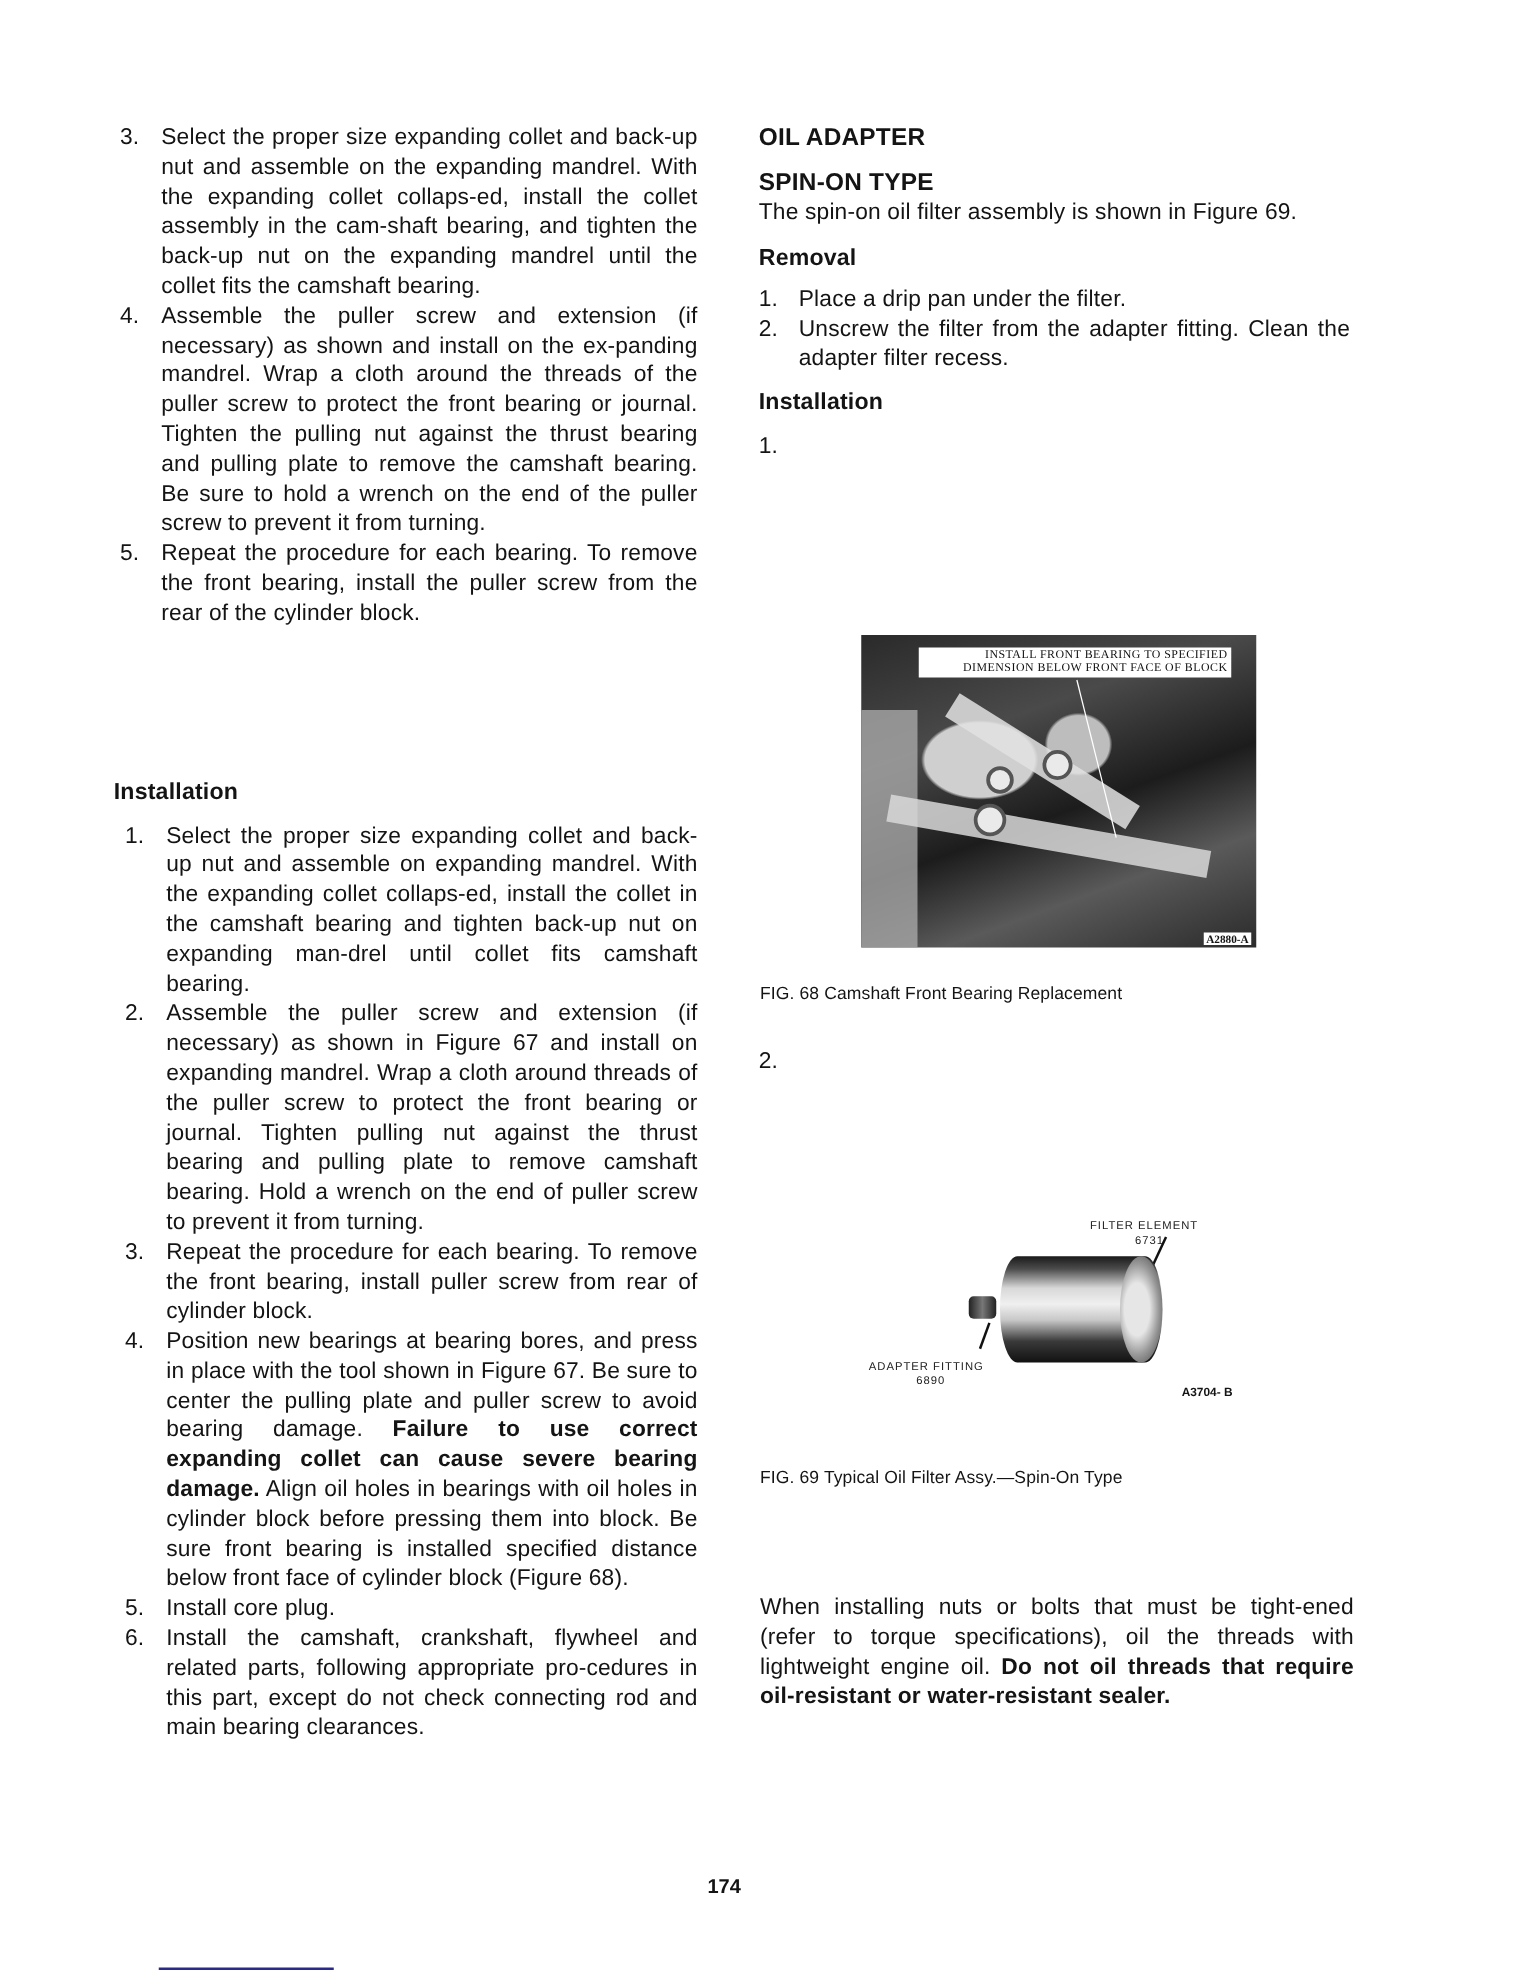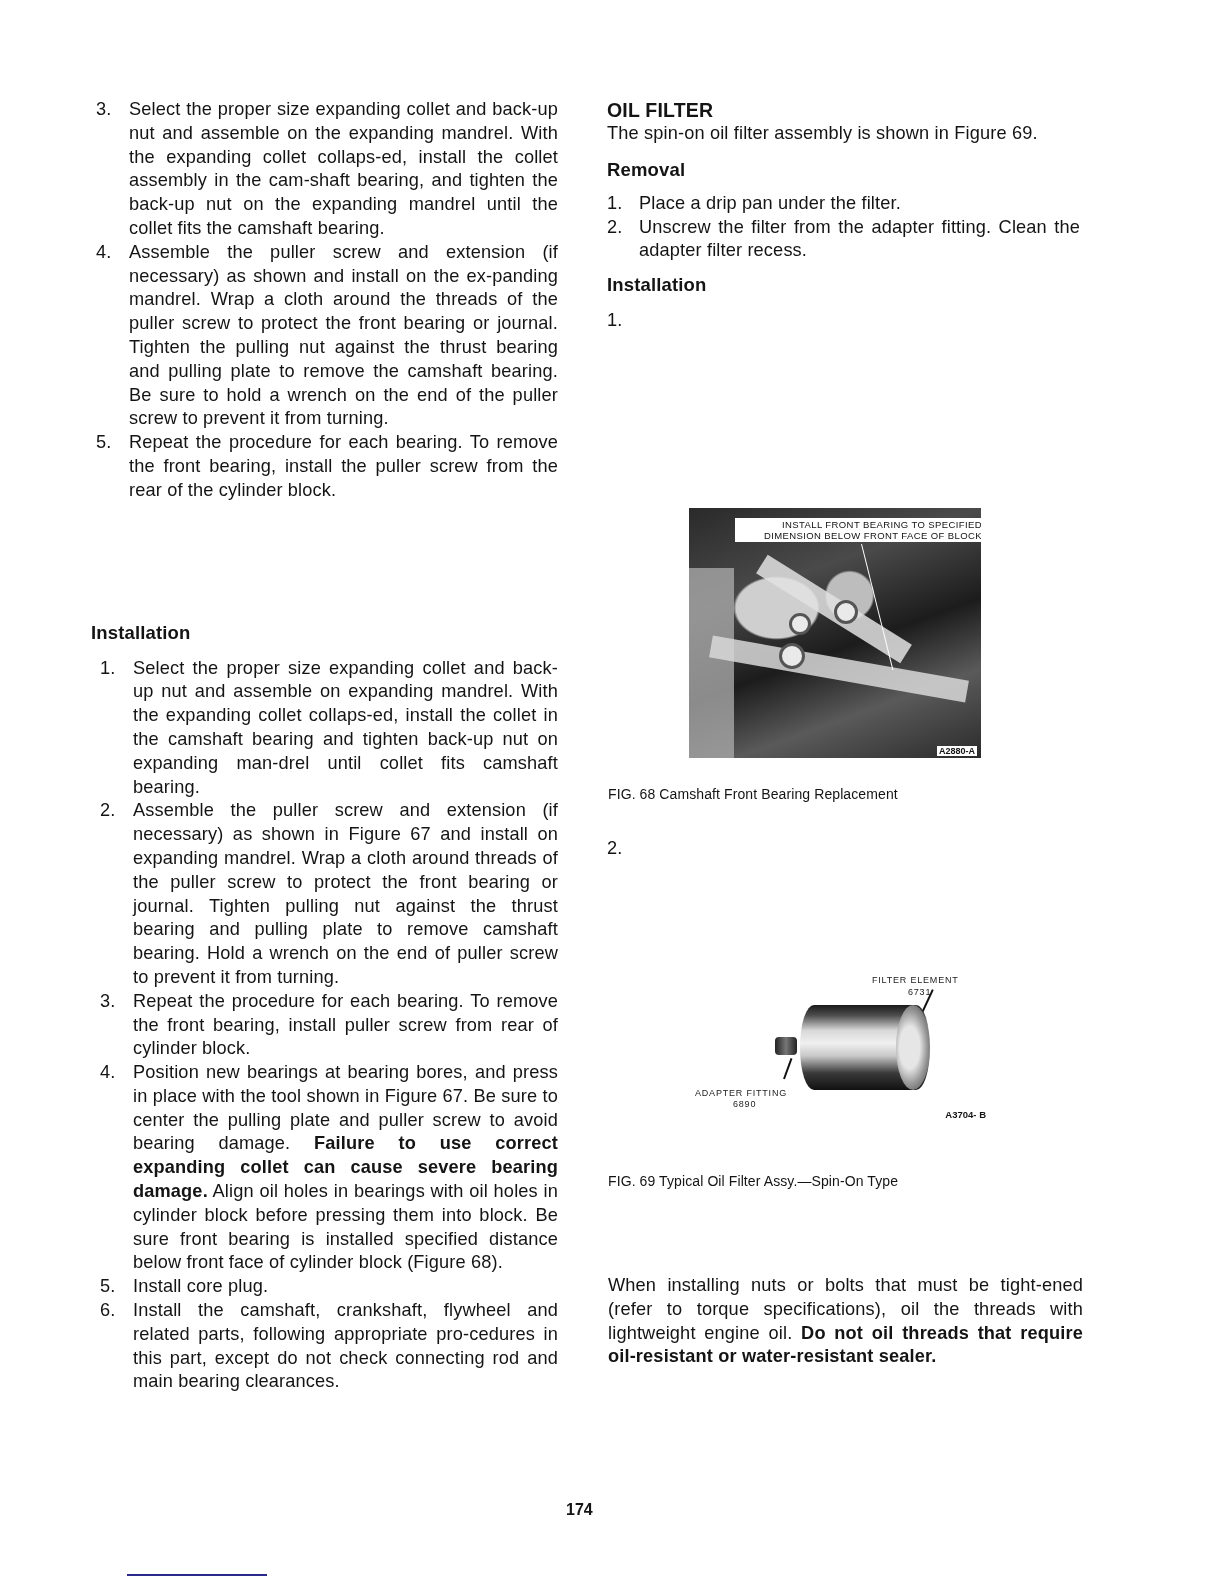--- a/index.html
+++ b/index.html
@@ -19,26 +19,26 @@
     h2.sub { font-size: 19.5px; font-weight: bold; margin: 0; line-height: 24px; letter-spacing: 0.2px; }
     h3.minor { font-size: 18.5px; font-weight: bold; margin: 0; line-height: 24px; }
     h1.big { font-size: 27px; font-weight: bold; margin: 0; letter-spacing: 0.4px; line-height: 32px; }
     p { margin: 0; text-align: justify; }
     b { font-weight: bold; }
     .caption { font-size: 14px; line-height: 18px; letter-spacing: 0.1px; }
     .page-num { position: absolute; left: 566px; top: 1501px; font-size: 16px; font-weight: bold; }
     .footer-rule { position: absolute; left: 127px; top: 1574px; width: 140px; height: 2px; background: #2a2a8c; }
 
     
-    .fig68 { position: absolute; left: 689px; top: 508px; width: 292px; height: 250px;
+    .fig68 { position: absolute; left: 689px; top: 508px; width: 316px; height: 250px;
       background:
         radial-gradient(ellipse at 30% 40%, #cfcfcf 0 14%, transparent 15%),
         radial-gradient(ellipse at 55% 35%, #bdbdbd 0 10%, transparent 11%),
         linear-gradient(160deg, #2a2a2a 0%, #4a4a4a 30%, #1c1c1c 55%, #5a5a5a 75%, #2b2b2b 100%);
-      overflow: hidden; }
+      overflow: hidden; font-family: Liberation Serif, serif; }
     .fig68 .band1 { position: absolute; left: 20px; top: 150px; width: 260px; height: 22px; background: #d8d8d8; transform: rotate(10deg); opacity: .85; }
     .fig68 .band2 { position: absolute; left: 60px; top: 90px; width: 170px; height: 22px; background: #e2e2e2; transform: rotate(32deg); opacity: .85; }
     .fig68 .leftplate { position: absolute; left: 0; top: 60px; width: 45px; height: 190px; background: #a8a8a8; opacity: .8; }
     .fig68 .dot { position: absolute; border-radius: 50%; background: #eaeaea; border: 3px solid #555; }
     .fig68 .label { position: absolute; left: 46px; top: 10px; width: 244px; background: #ffffff; color: #111; font-size: 9.5px; line-height: 11px; text-align: right; padding: 1px 3px; letter-spacing: 0.4px; }
     .fig68 .leader { position: absolute; left: 172px; top: 36px; width: 1px; height: 130px; background: #ffffff; transform: rotate(-14deg); transform-origin: top; }
     .fig68 .code { position: absolute; right: 4px; bottom: 2px; background: #ffffff; font-size: 9px; font-weight: bold; padding: 0 2px; }
 
     
     .fig69 { position: absolute; left: 690px; top: 975px; width: 300px; height: 145px; }
@@ -68,21 +68,22 @@
     <li><span class="num">1.</span><span>Select the proper size expanding collet and back-up nut and assemble on expanding mandrel. With the expanding collet collaps-ed, install the collet in the camshaft bearing and tighten back-up nut on expanding man-drel until collet fits camshaft bearing.</span></li>
     <li><span class="num">2.</span><span>Assemble the puller screw and extension (if necessary) as shown in Figure 67 and install on expanding mandrel. Wrap a cloth around threads of the puller screw to protect the front bearing or journal. Tighten pulling nut against the thrust bearing and pulling plate to remove camshaft bearing. Hold a wrench on the end of puller screw to prevent it from turning.</span></li>
     <li><span class="num">3.</span><span>Repeat the procedure for each bearing. To remove the front bearing, install puller screw from rear of cylinder block.</span></li>
     <li><span class="num">4.</span><span>Position new bearings at bearing bores, and press in place with the tool shown in Figure 67. Be sure to center the pulling plate and puller screw to avoid bearing damage. </span><b>Failure to use correct expanding collet can cause severe bearing damage.</b><span> Align oil holes in bearings with oil holes in cylinder block before pressing them into block. Be sure front bearing is installed specified distance below front face of cylinder block (Figure 68).</span></li>
     <li><span class="num">5.</span><span>Install core plug.</span></li>
     <li><span class="num">6.</span><span>Install the camshaft, crankshaft, flywheel and related parts, following appropriate pro-cedures in this part, except do not check connecting rod and main bearing clearances.</span></li>
   </ol>
 </div>
 
 <div class="col right body-text">
-  <h2 class="sub">OIL FILTER</h2>
+  <h2 class="sub">OIL ADAPTER</h2>
+  <h2 class="sub" style="margin-top:12px;">SPIN-ON TYPE</h2>
   <p style="margin-top:0;">The spin-on oil filter assembly is shown in Figure 69.</p>
   <h3 class="minor" style="margin-top:12px;">Removal</h3>
   <ol class="steps" style="margin-top:10px;">
     <li><span class="num">1.</span><span>Place a drip pan under the filter.</span></li>
     <li><span class="num">2.</span><span>Unscrew the filter from the adapter fitting. Clean the adapter filter recess.</span></li>
   </ol>
   <h3 class="minor" style="margin-top:10px;">Installation</h3>
   <ol class="steps" style="margin-top:12px;">
     <li><span class="num">1.</span></li>
   </ol>

